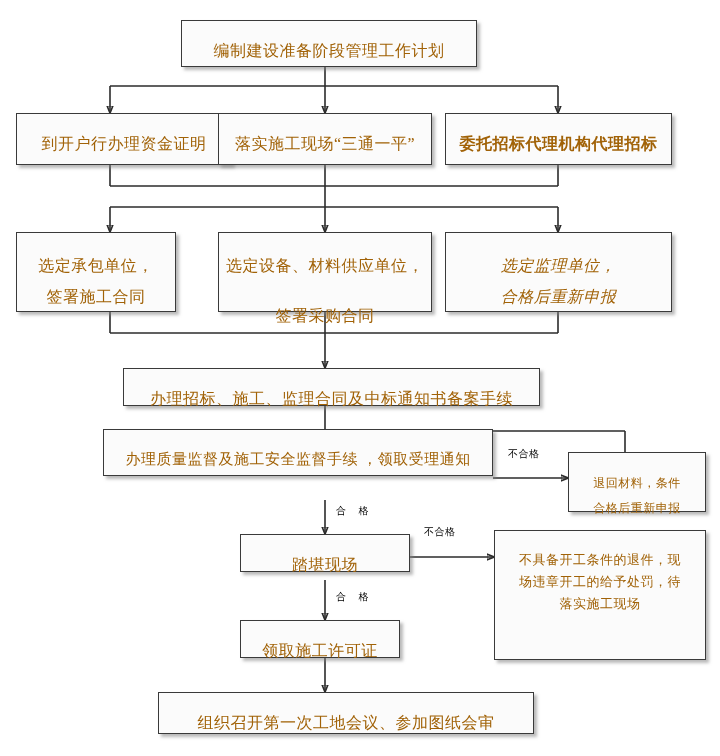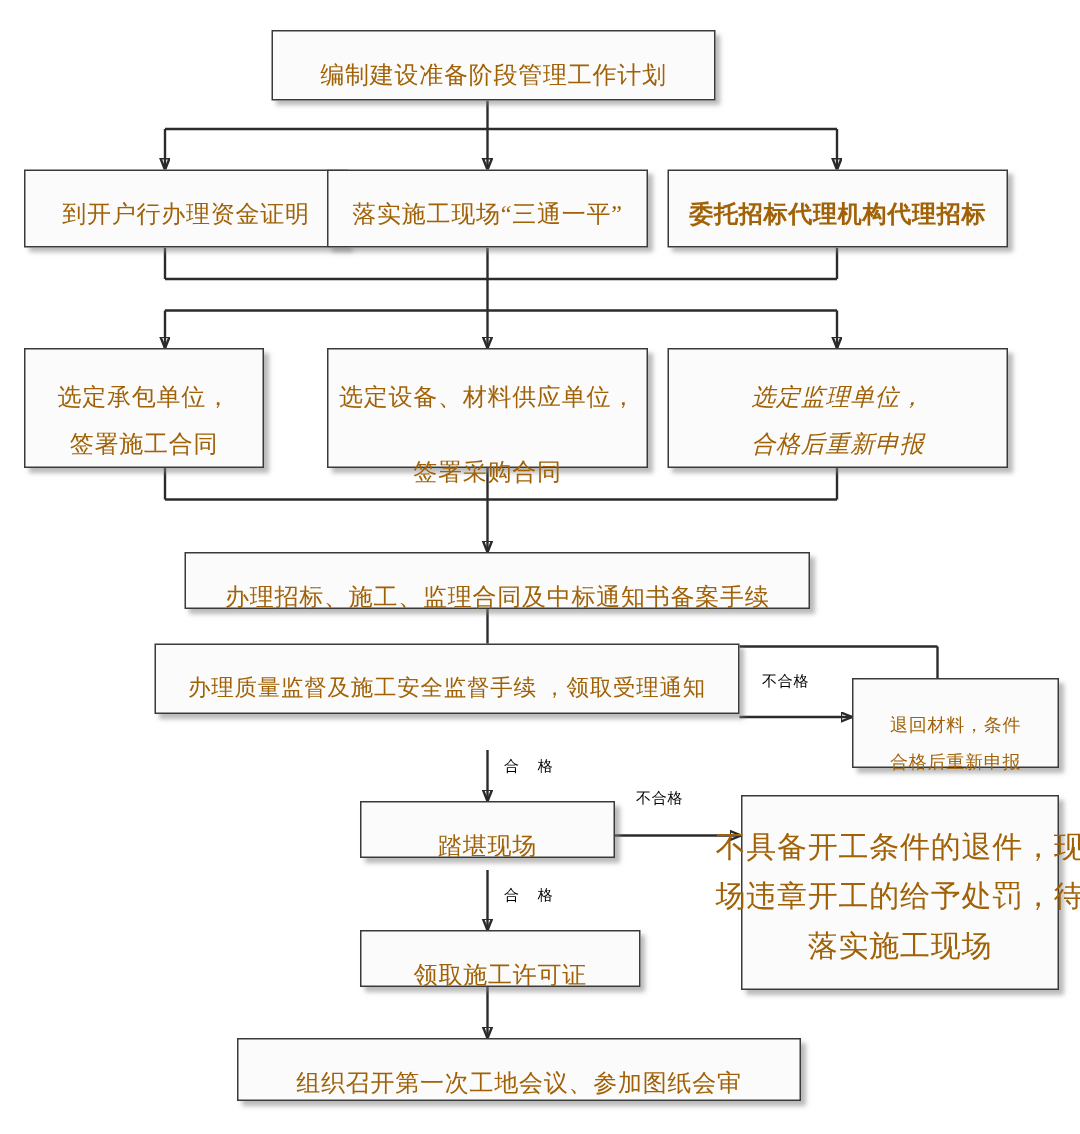--- a/index.html
+++ b/index.html
@@ -32,21 +32,21 @@
     line-height: 1.55;
     text-align: center;
     letter-spacing: 0.5px;
     padding: 18px 6px;
   }
   .node .line {
     display: block;
     white-space: nowrap;
   }
   .node.two-line .line { margin: 3px 0; }
-  .node.three-line { font-size: 20px; }
+  .node.three-line { font-size: 13px; }
   .node.three-line .line { margin: 1px 0; }
 
   .edge-label {
     position: absolute;
     font-size: 10px;
     color: #000000;
     white-space: nowrap;
     letter-spacing: 0.5px;
   }
   .edge-label.spaced { letter-spacing: 5px; }
@@ -157,21 +157,21 @@
 
   <div class="node" style="left:240px; top:534px; width:170px; height:29px;">
     <span class="line">踏堪现场</span>
   </div>
   <div class="node three-line" style="left:494px; top:530px; width:212px; height:130px;">
     <span class="line">不具备开工条件的退件，现</span>
     <span class="line">场违章开工的给予处罚，待</span>
     <span class="line">落实施工现场</span>
   </div>
 
-  <div class="node" style="left:240px; top:620px; width:187px; height:36px;">
+  <div class="node" style="left:240px; top:620px; width:160px; height:36px;">
     <span class="line">领取施工许可证</span>
   </div>
 
   <div class="node" style="left:158px; top:692px; width:376px; height:42px;">
     <span class="line">组织召开第一次工地会议、参加图纸会审</span>
   </div>
 
   <div class="edge-label" style="left:508px; top:447px;">不合格</div>
 
   <div class="edge-label spaced" style="left:336px; top:504px;">合 格</div>

